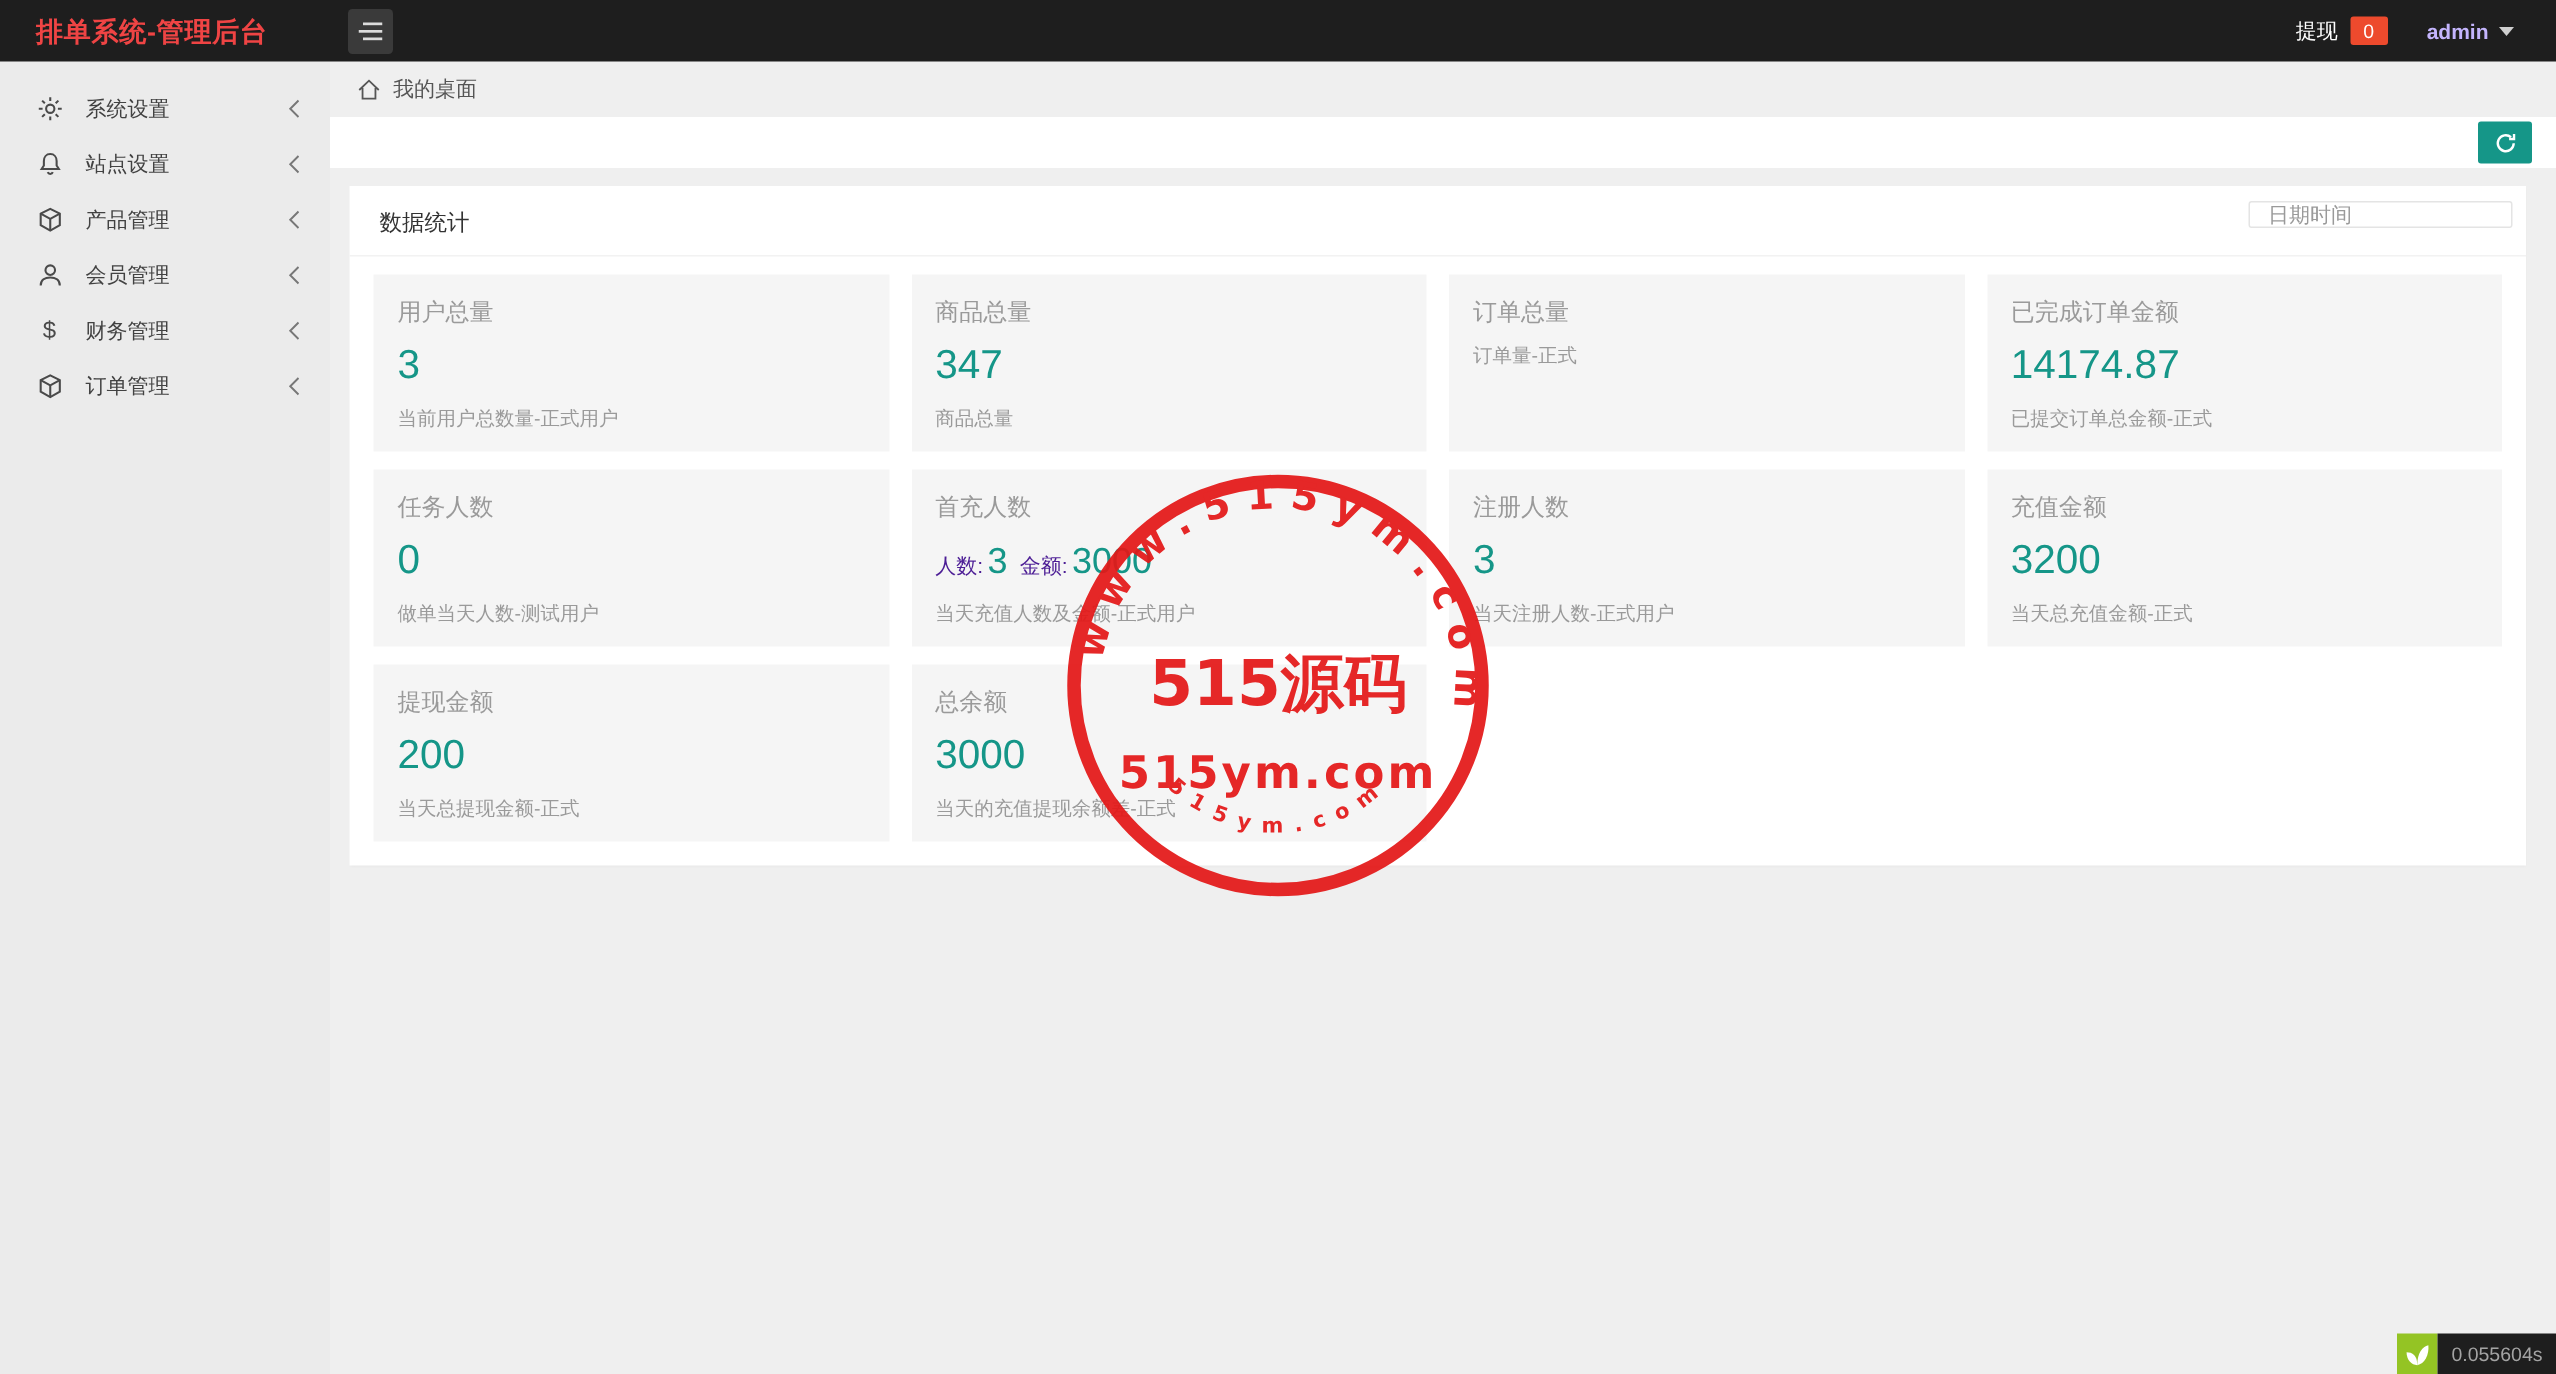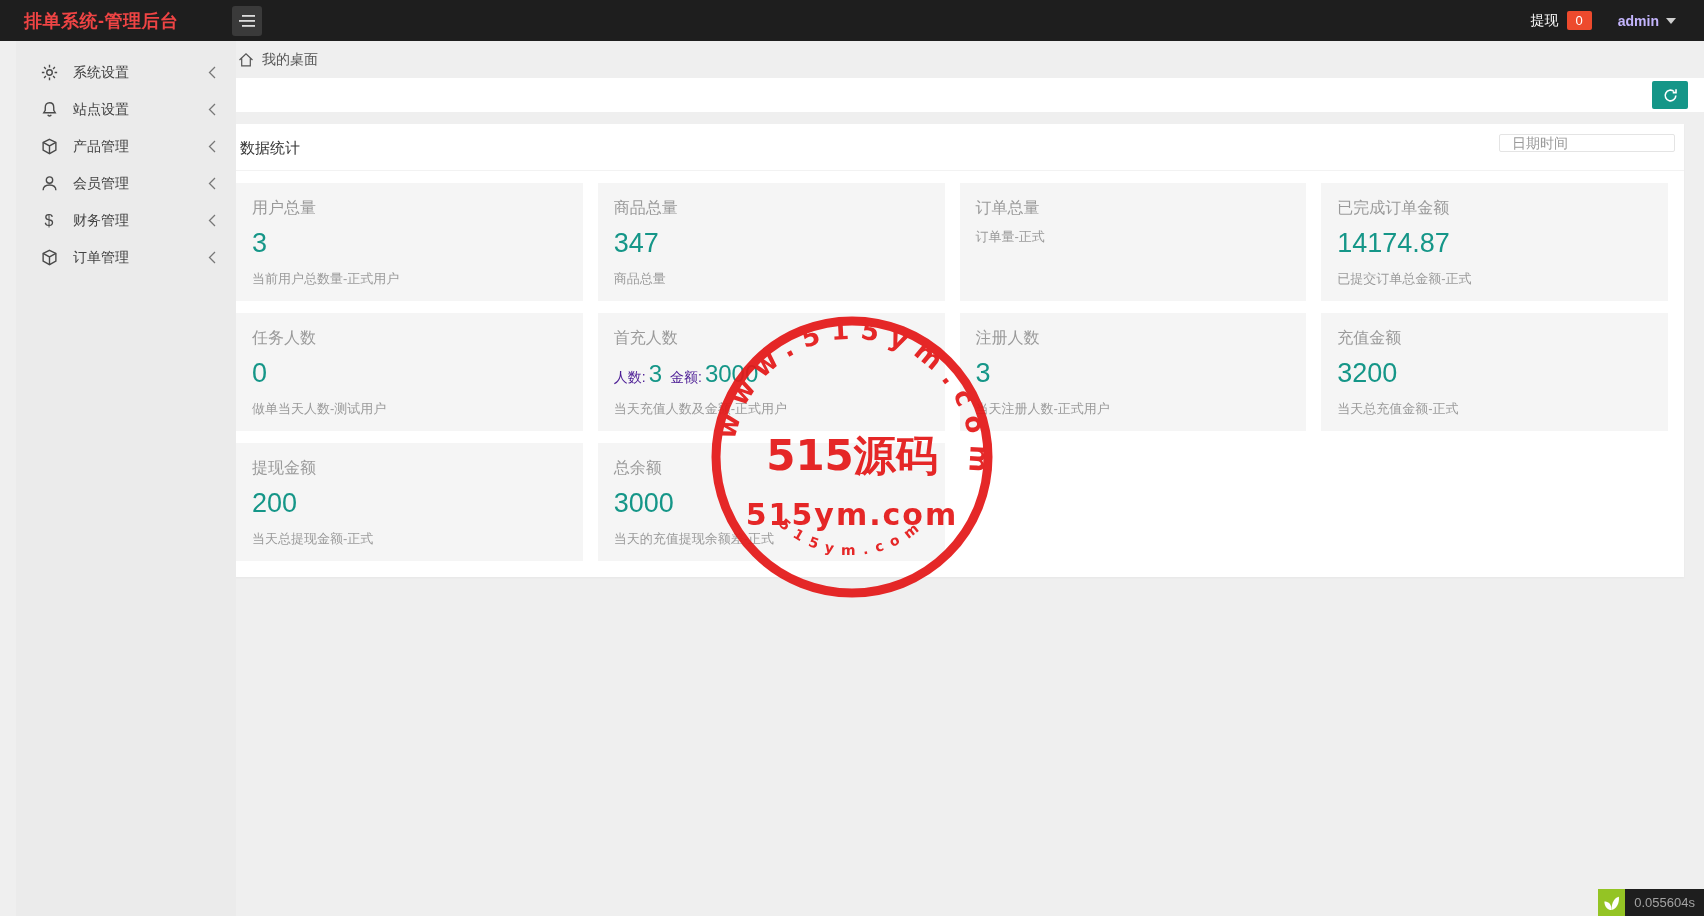--- a/index.html
+++ b/index.html
@@ -16,34 +16,34 @@
                display:flex; align-items:center; justify-content:center; cursor:pointer; }
   .topbar-right { margin-left:auto; display:flex; align-items:center; gap:26px; padding-right:28px; }
   .withdraw { display:flex; align-items:flex-end; gap:8px; cursor:pointer; }
   .withdraw-label { color:#fff; font-size:14px; }
   .withdraw-badge { background:#ed4a2d; color:#fff; font-size:13px; padding:2px 9px; border-radius:2px; }
   .userbox { display:flex; align-items:center; gap:7px; cursor:pointer; }
   .username { color:#c4b5fd; font-size:14px; font-weight:bold; }
   .caret { width:0; height:0; border-left:5px solid transparent; border-right:5px solid transparent;
            border-top:6px solid #cfcfcf; }
   
-  .sidebar { position:absolute; left:16px; top:41px; bottom:0; width:220px; background:#ebebeb; padding-top:13px; z-index:20; }
+  .sidebar { position:absolute; left:0; top:41px; bottom:0; width:220px; background:#ebebeb; padding-top:13px; z-index:20; }
   .side-item { height:37px; display:flex; align-items:center; padding:0 20px 0 24px; cursor:pointer;
                color:#424242; font-size:14px; }
   .side-item .mi { width:18px; height:18px; margin-right:15px; display:flex; align-items:center; justify-content:center; color:#4a4a4a; }
   .side-item .lbl { flex:1; }
   .side-item svg { stroke:#4a4a4a; }
   
   .main { position:absolute; left:220px; top:41px; right:0; bottom:0; }
   .breadcrumb { height:37px; display:flex; align-items:center; gap:8px; padding-left:18px;
                 color:#555; font-size:14px; }
   .tabbar { height:34px; background:#fff; position:relative; margin-bottom:12px; }
   .refresh-btn { position:absolute; right:16px; top:3px; width:36px; height:28px; background:#159688;
                  border:none; border-radius:2px; display:flex; align-items:center; justify-content:center; cursor:pointer; }
-  .panel { background:#fff; margin:0 20px 0 0; min-height:409px; box-shadow:0 1px 2px rgba(0,0,0,.04); }
+  .panel { background:#fff; margin:0 20px 0 13px; min-height:409px; box-shadow:0 1px 2px rgba(0,0,0,.04); }
   .panel-header { position:relative; padding:15px 20px 12px 20px; border-bottom:1px solid #f2f2f2; }
   .panel-title { font-size:15px; color:#333; }
   .date-input { position:absolute; right:9px; top:10px; width:176px; height:18px; border:1px solid #e4e4e4;
                 border-radius:2px; padding:0 12px; font-size:14px; color:#666; outline:none;
                 font-family:"Liberation Sans","DejaVu Sans",sans-serif; }
   .date-input::placeholder { color:#9a9a9a; }
   .cards { padding:12px 16px 16px 16px; display:grid; grid-template-columns:repeat(4,1fr); gap:12px 15px; }
   .card { background:#f5f5f5; padding:15px 16px 13px 16px; min-height:104px; }
   .card-title { font-size:16px; color:#9a9a9a; margin-bottom:9px; }
   .card-value { font-size:27px; color:#159688; line-height:1.15; margin-bottom:11px; }

